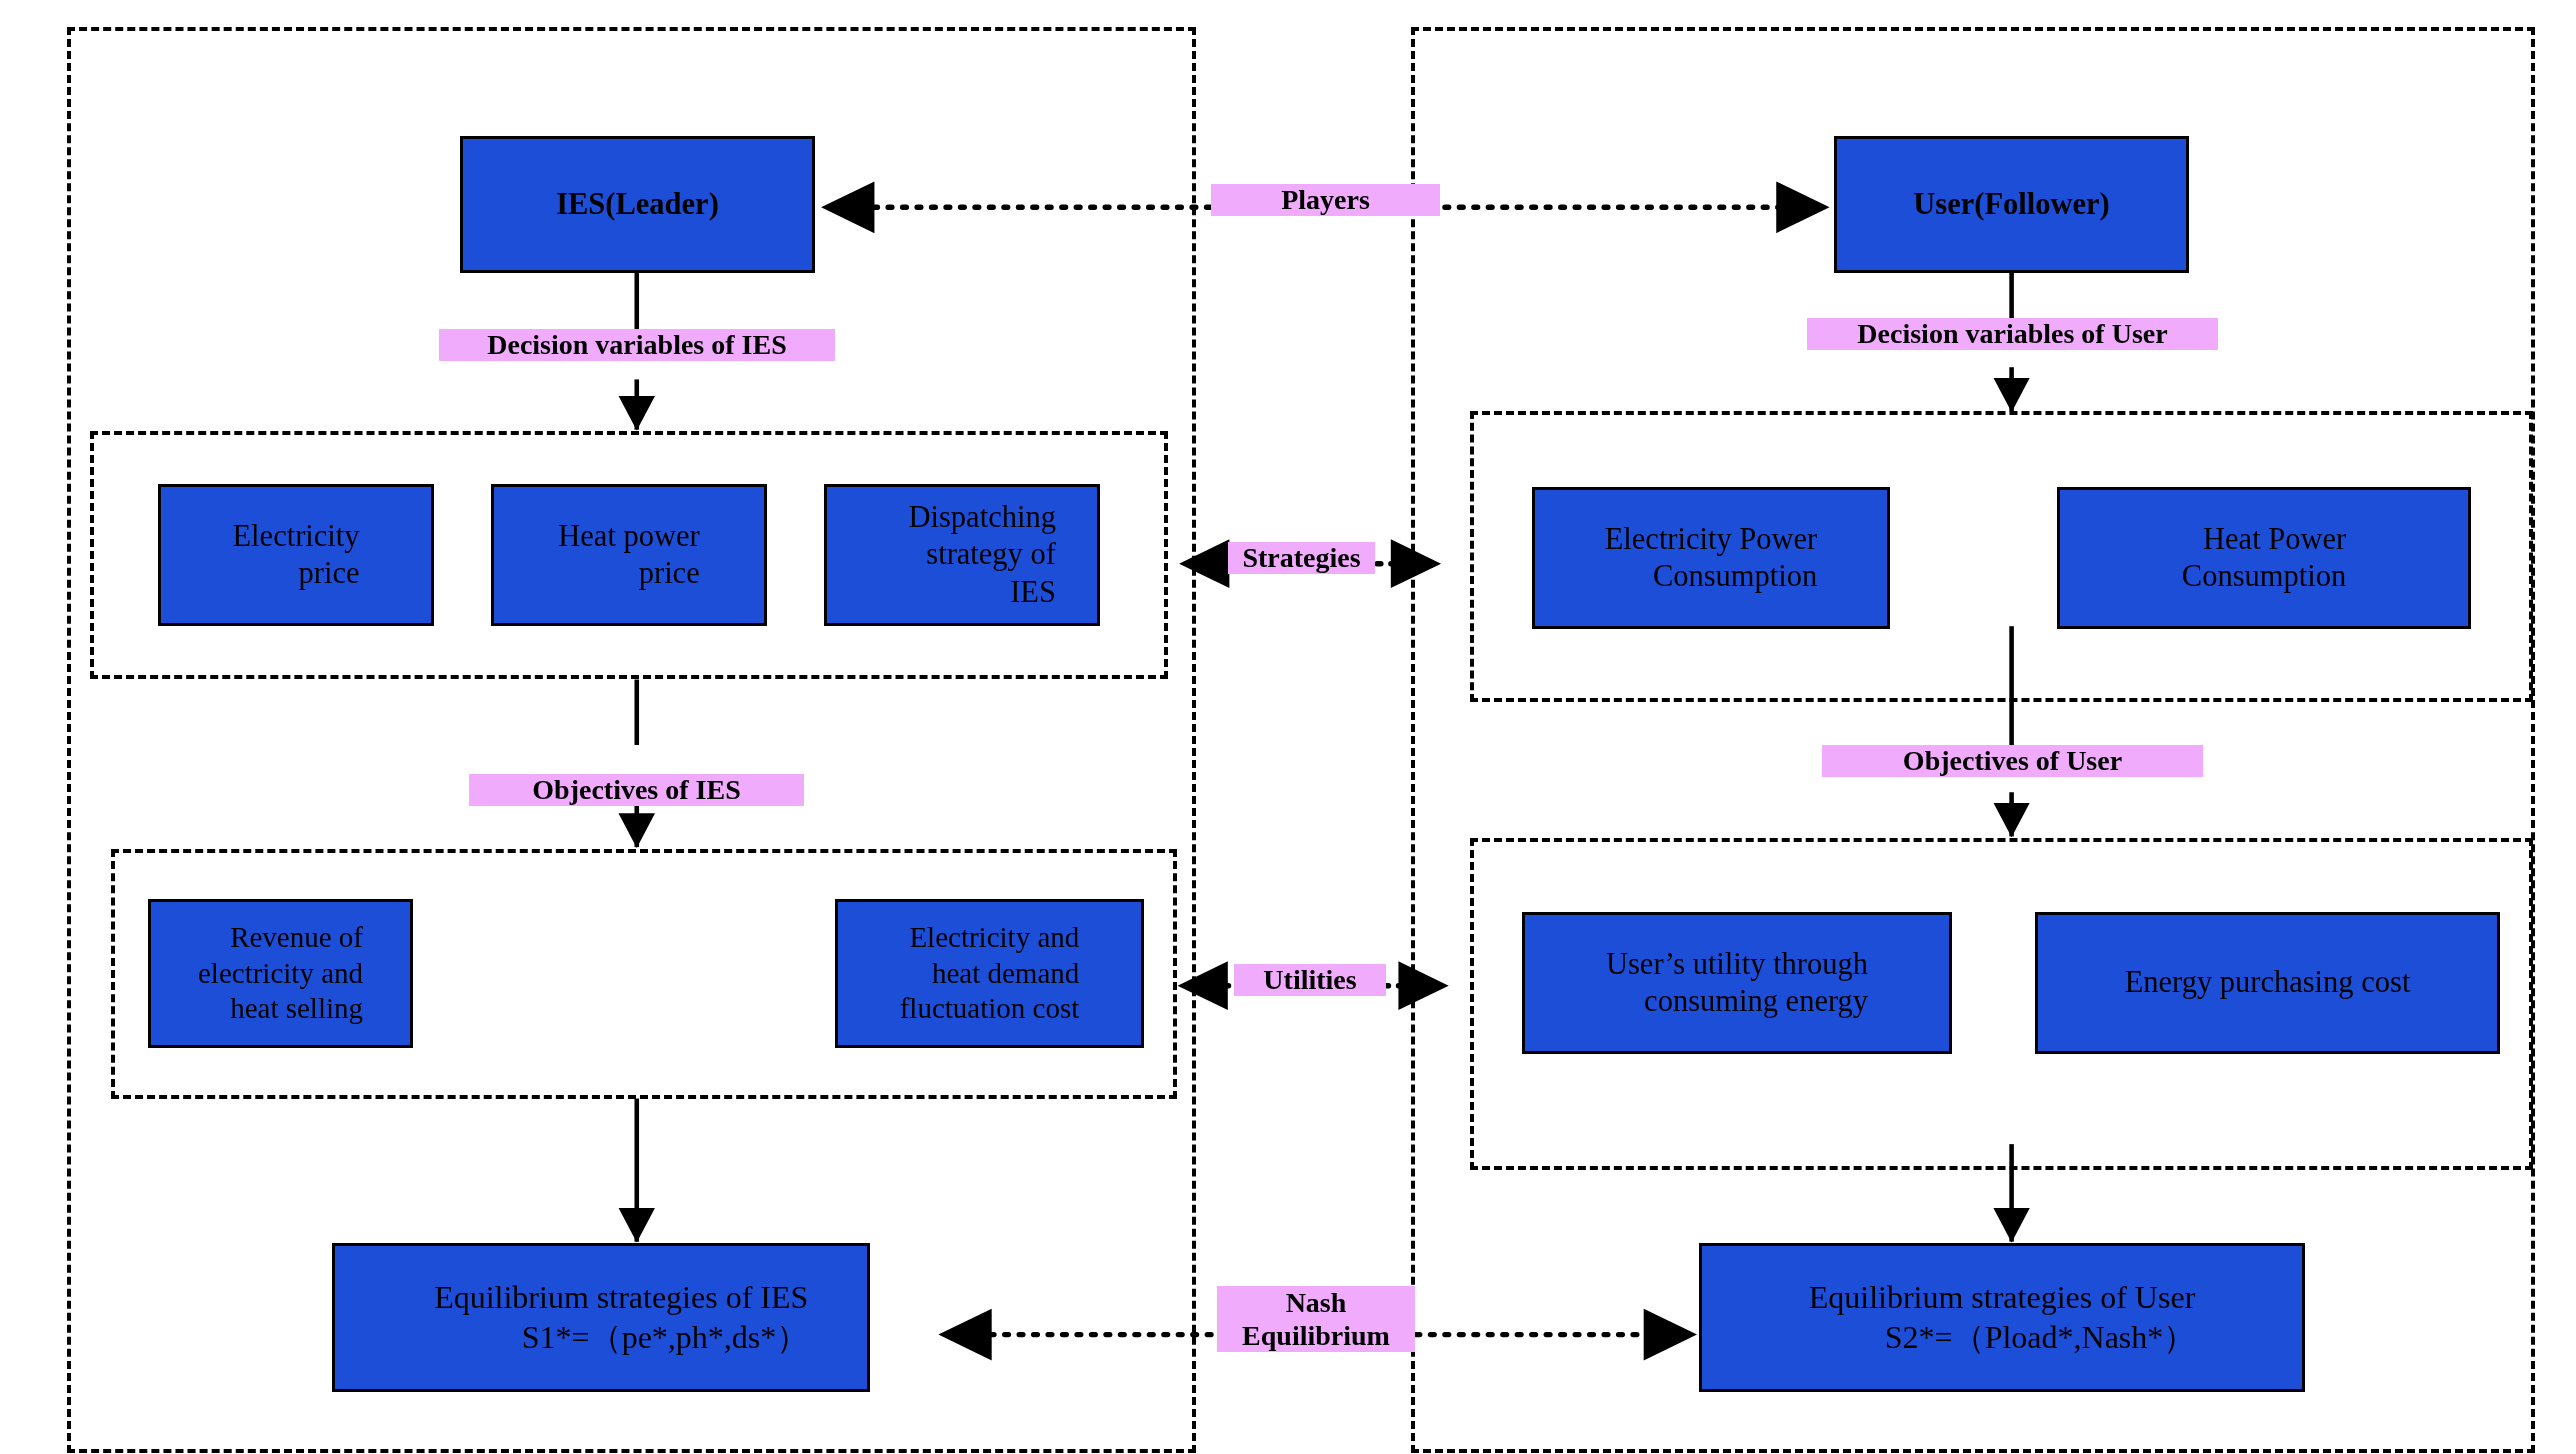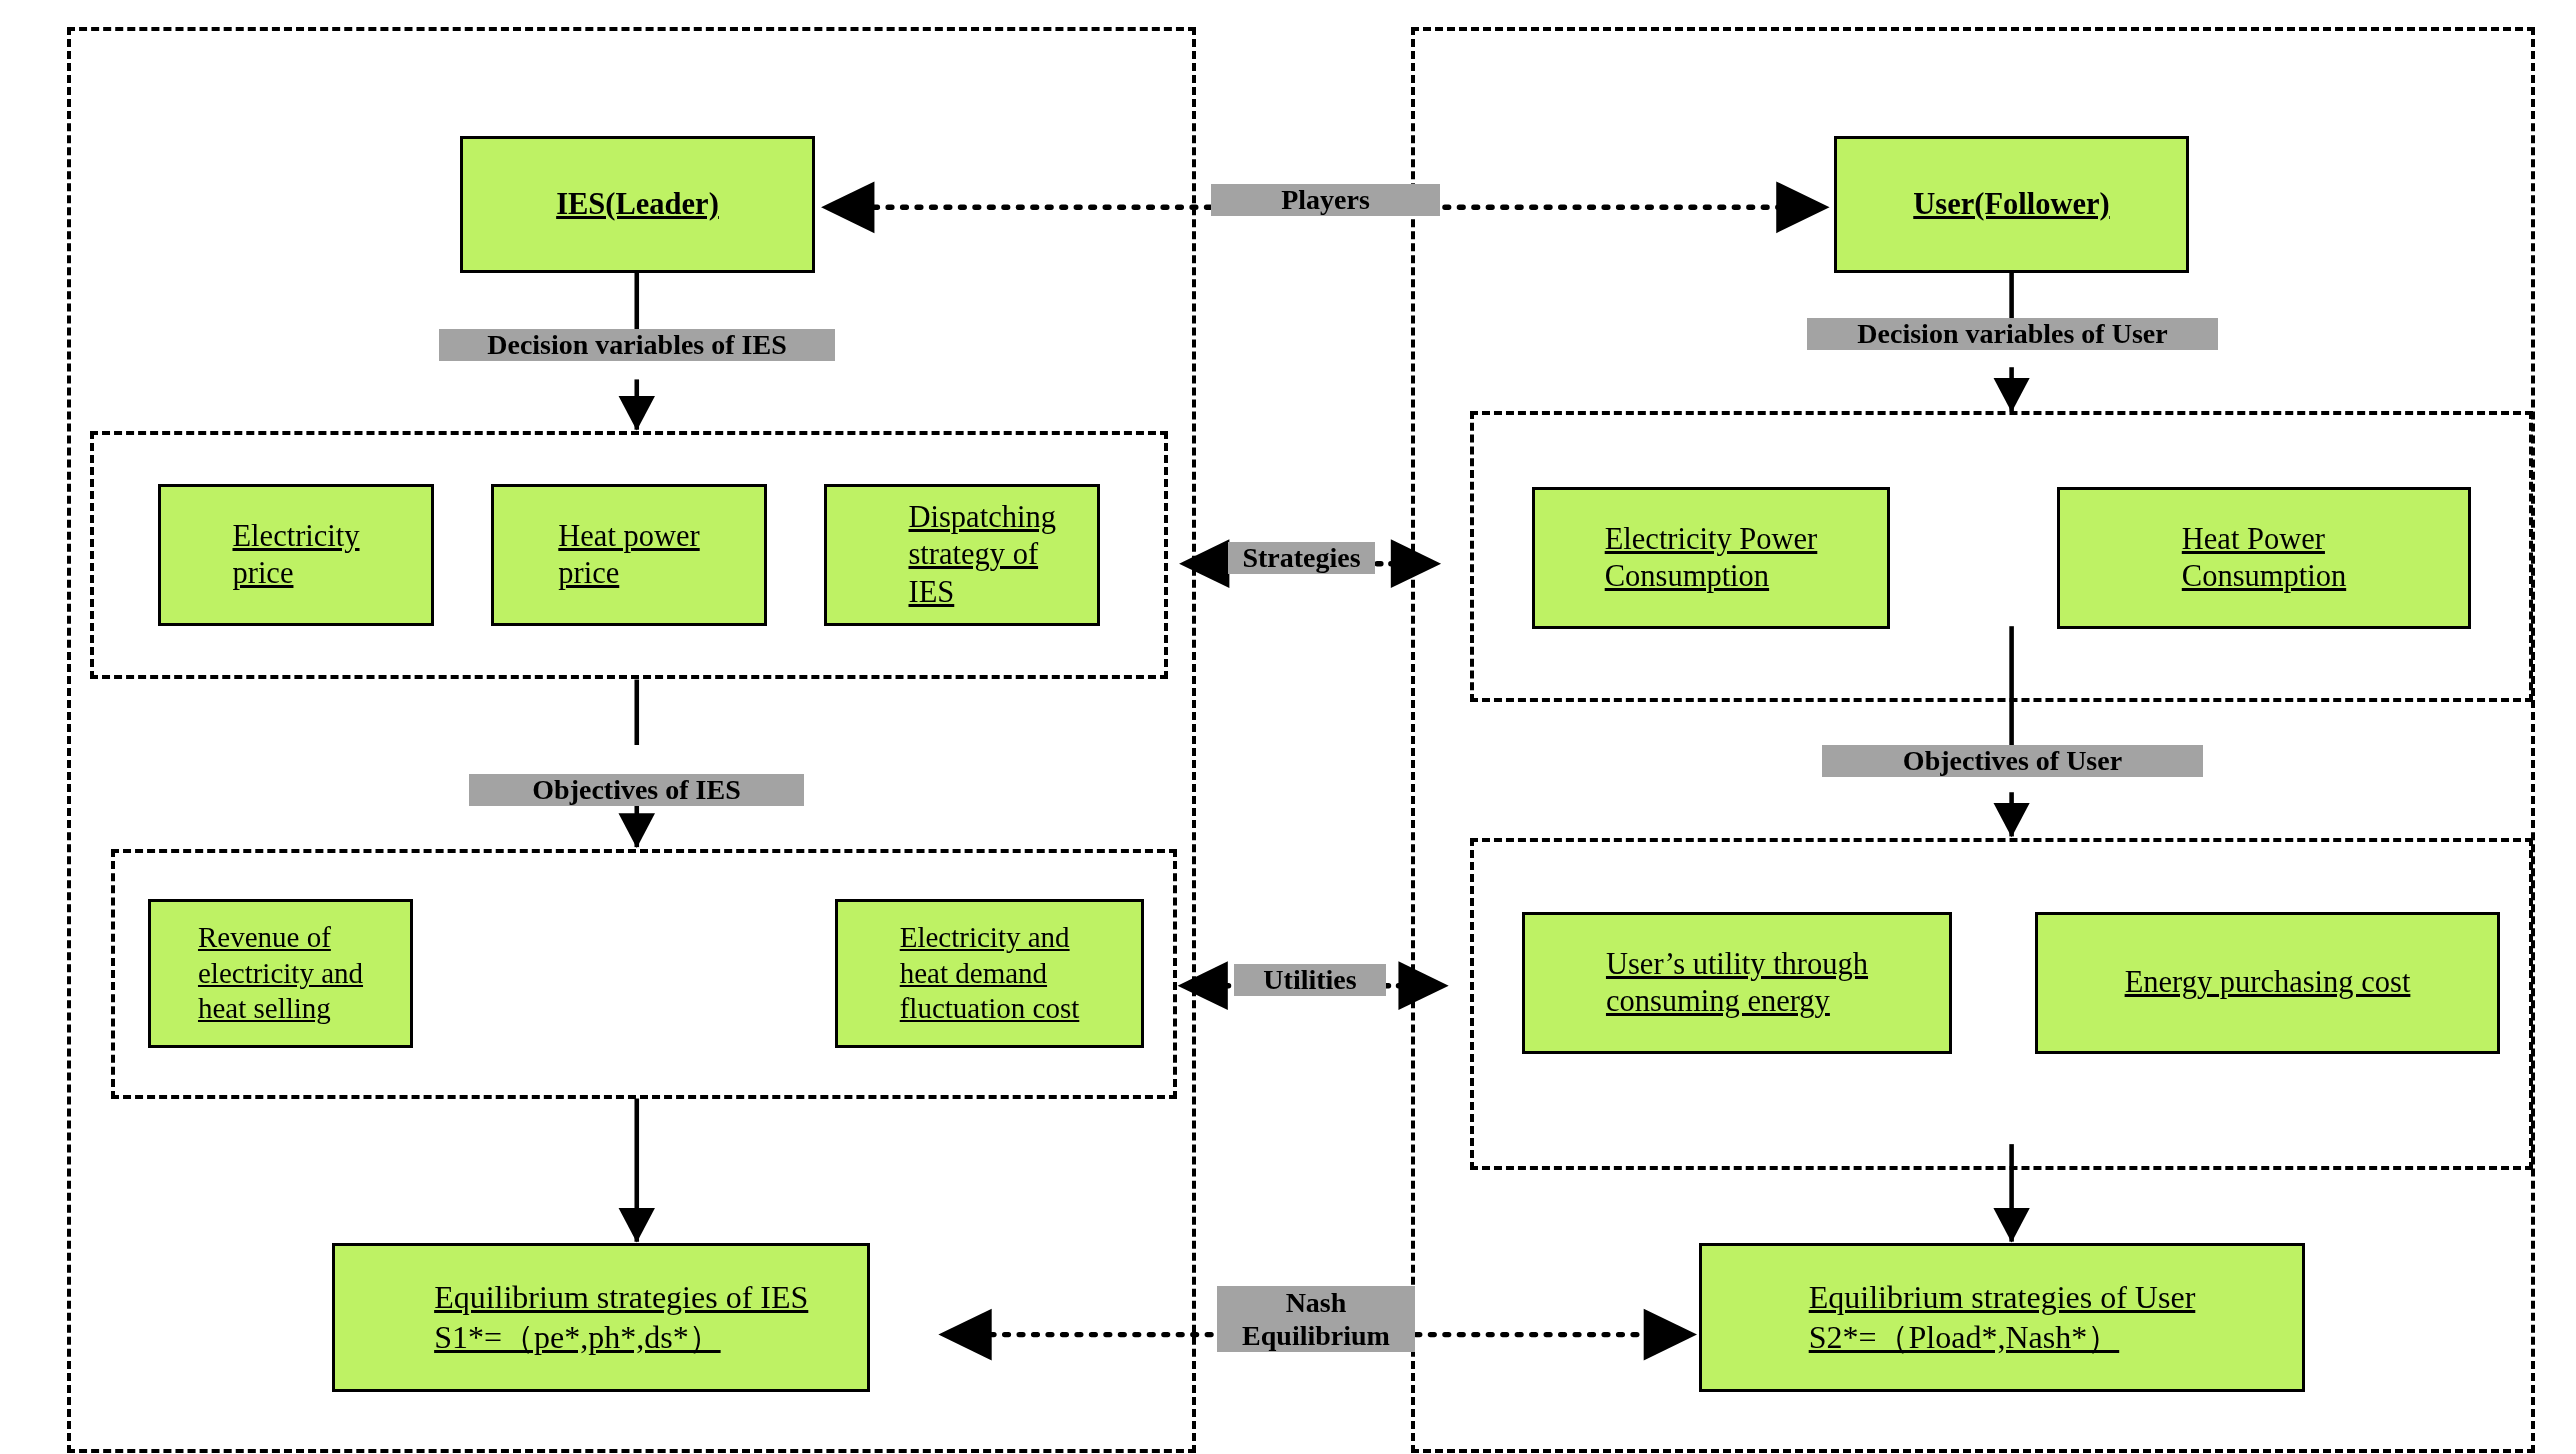--- a/index.html
+++ b/index.html
@@ -22,42 +22,41 @@
     position:absolute;
     border:4.6px dashed #000;
     box-sizing:border-box;
     background:transparent;
   }
   
   .node{
     position:absolute;
     border:3.8px solid #000;
     box-sizing:border-box;
-    background:#bef264;
+    background:#1d4ed8;
     display:flex;
     align-items:center;
     justify-content:center;
-    text-align:left;
+    text-align:right;
     line-height:1.22;
     font-size:30.5px;
     padding:3px 7.6px;
-    text-decoration:underline;
   }
   .node.bold{font-weight:bold;}
   .node .txt{display:block;white-space:pre-line;}
 
   
   .flabel{
     position:absolute;
     font-size:28px;
     font-weight:bold;
     text-align:center;
     white-space:pre-line;
     line-height:1.15;
-    background:#a3a3a3;
+    background:#f0abfc;
     padding:0 4.6px;
     box-sizing:border-box;
   }
 
   
   svg.conn{position:absolute;left:0;top:0;width:2576px;height:1455px;overflow:visible;}
 </style>
 </head>
 <body>
 

